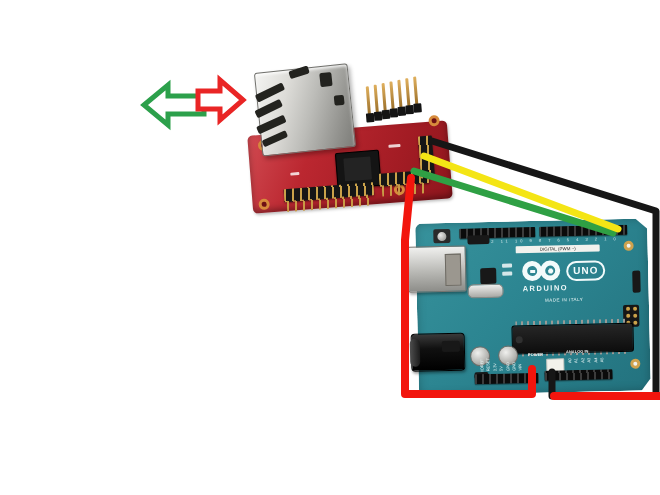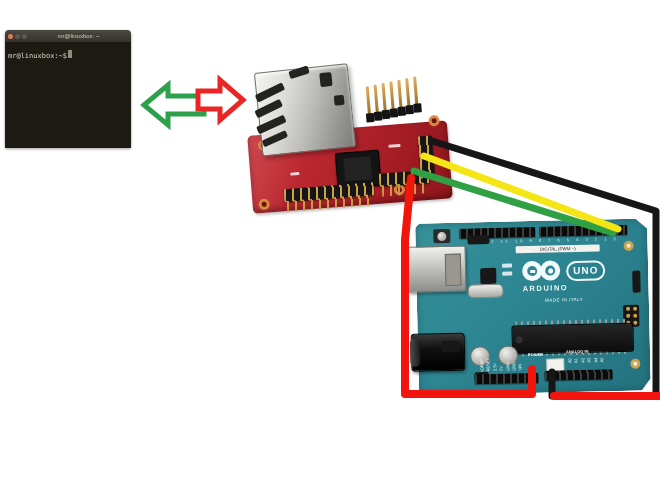--- a/index.html
+++ b/index.html
@@ -101,31 +101,20 @@
   .icsp i{width:4px;height:4px;border-radius:50%;background:#caa24a;}
   .sticker{position:absolute;background:#f2f2ec;border:1px solid #c9c9c2;border-radius:1px;}
 
   .overlay{position:absolute;left:0;top:0;pointer-events:none;}
 </style>
 </head>
 <body>
 
 <div id="canvas">
 
-  <div class="terminal">
-    <div class="term-titlebar">
-      <span class="term-dot close"></span>
-      <span class="term-dot min"></span>
-      <span class="term-dot max"></span>
-      <span class="term-title">mr@linuxbox: ~</span>
-    </div>
-    <div class="term-body">
-      <span class="term-prompt">mr@linuxbox:~$</span><span class="term-cursor"></span>
-    </div>
-  </div>
 
   <div class="eth">
     <div class="eth-pcb">
       <div class="hole" style="left:10px;top:5px;"></div>
       <div class="hole" style="left:182px;top:-6px;"></div>
       <div class="hole" style="left:6px;top:64px;"></div>
       <div class="hole" style="left:142px;top:60px;"></div>
 
       <div class="eth-chip">
         <div class="eth-chip-inner"></div>

